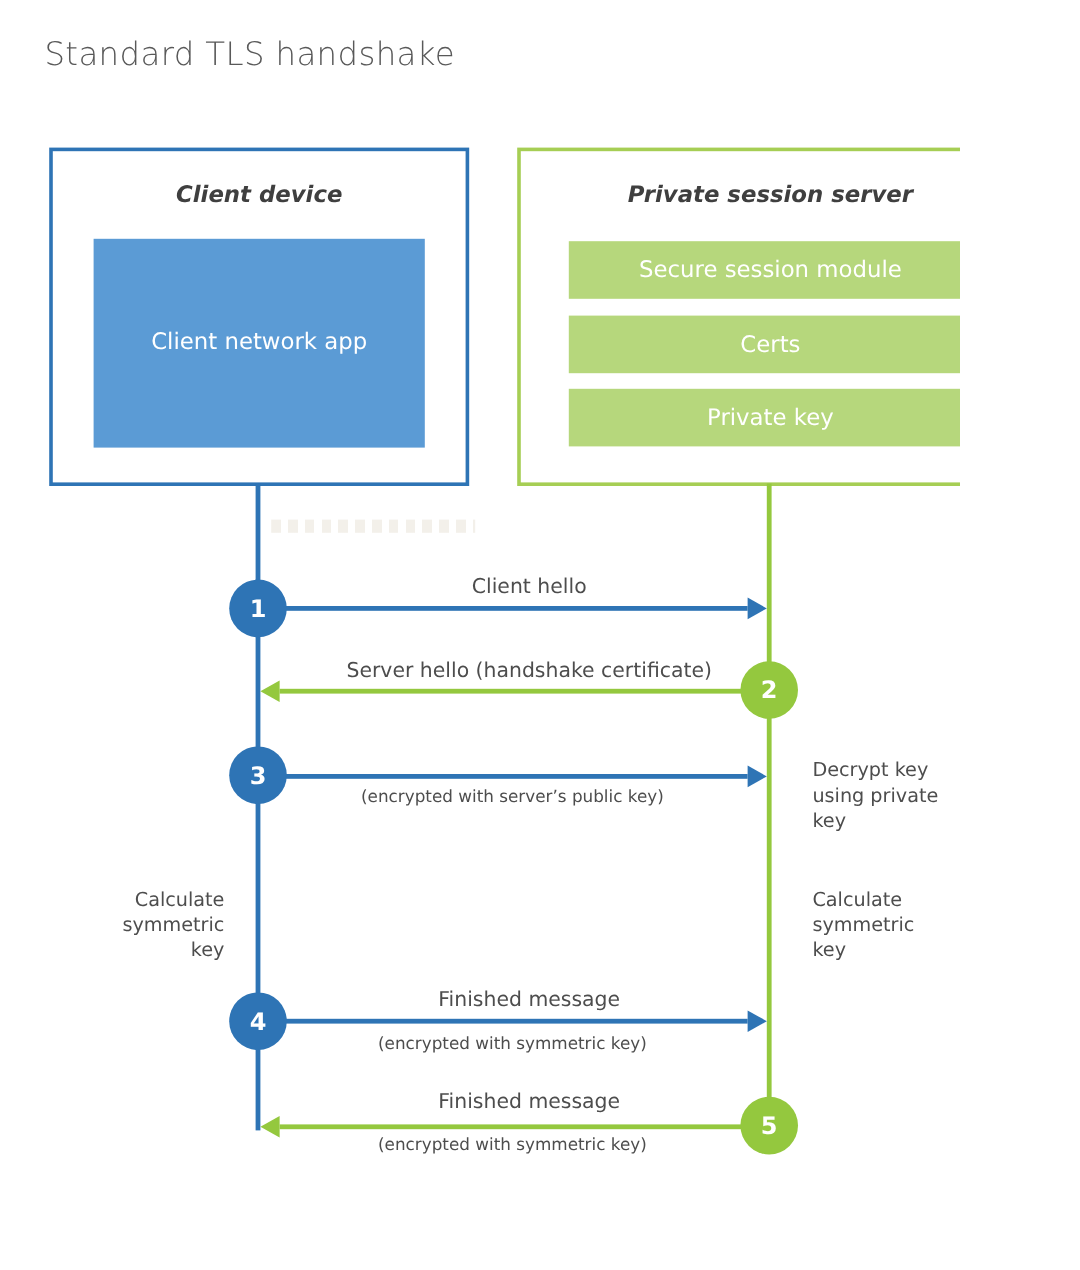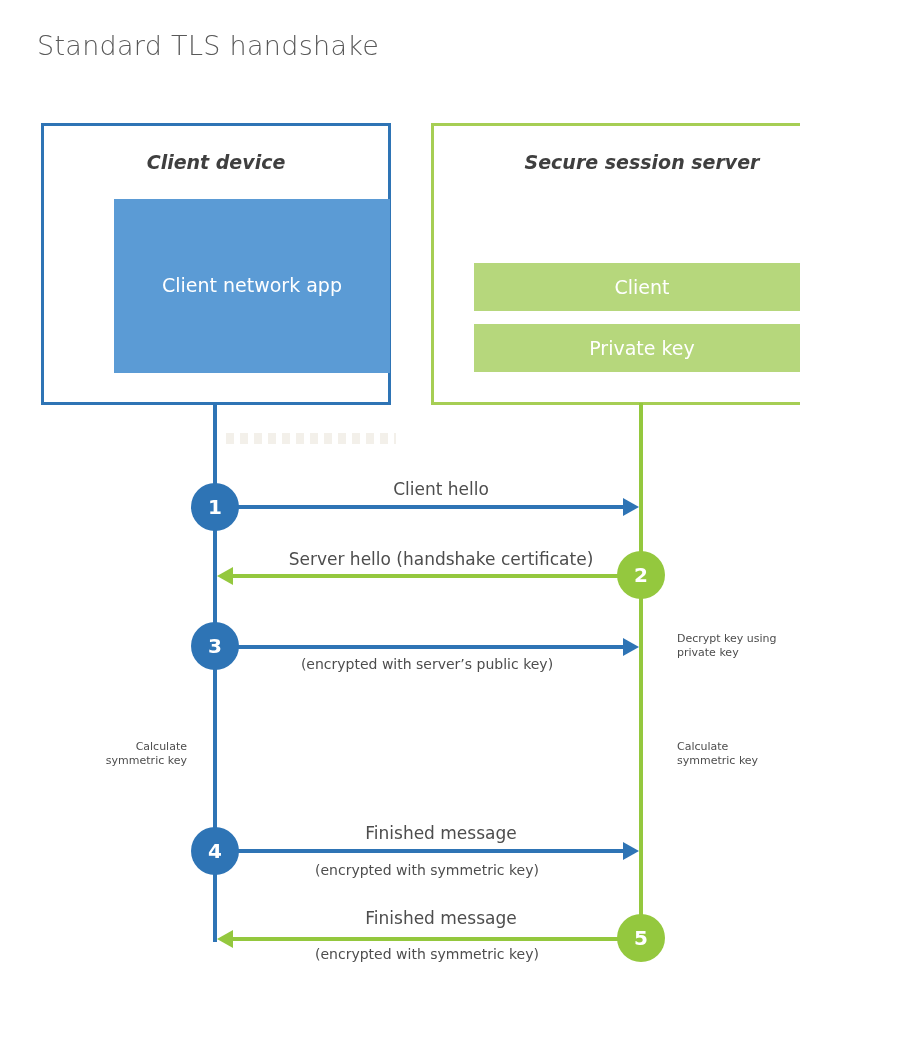--- a/index.html
+++ b/index.html
@@ -20,21 +20,21 @@
   
   .entity-box{position:absolute; top:123px; height:282px; background:#fff; box-sizing:border-box;}
   .client-box{left:41px; width:350px; border:3px solid var(--blue);}
   .server-box{left:431px; width:422px; border:3px solid var(--green-border);}
   .entity-title{margin-top:25px; text-align:center; font-size:19px; font-weight:bold; color:var(--text-dark);font-style:italic;}
 
   .app-box{
     position:absolute; left:78px; top:199px; width:276px; height:174px;
     background:var(--light-blue); color:#fff; font-size:19px; line-height:1.45;
     display:flex; align-items:center; justify-content:center; text-align:center;
-    padding:0 46px; box-sizing:border-box;margin-left:36px;
+    padding:0 46px; box-sizing:border-box;
   }
   .module-bar{
     position:absolute; left:474px; width:336px; height:48px;
     background:var(--light-green); color:#fff; font-size:19px;
     display:flex; align-items:center; justify-content:center;
   }
   .module-0{top:201px}.module-1{top:263px}.module-2{top:324px}
 
   
   .vline{position:absolute; top:403px; width:4px; z-index:1;}
@@ -71,41 +71,42 @@
 
   
   .msg-label{position:absolute; left:229px; width:424px; text-align:center;
              font-size:17px; color:var(--text-gray); z-index:2;}
   .msg-sub{position:absolute; left:215px; width:424px; text-align:center;
            font-size:14px; color:var(--text-gray); z-index:2;}
   .label-1{top:479px}.label-2{top:549px}.label-3{top:619px}.label-4{top:823px}.label-5{top:908px}
   .sub-3{top:656px}.sub-4{top:862px}.sub-5{top:946px}
 
   
-  .side-note{position:absolute; font-size:11px; color:var(--text-gray); line-height:1.3; z-index:2;}
+  .side-note{position:absolute; font-size:16px; color:var(--text-gray); line-height:1.3; z-index:2;}
   .note-decrypt{left:677px; top:632px; width:128px;}
   .note-calc-left{left:77px; top:740px; width:110px; text-align:right;}
   .note-calc-right{left:677px; top:740px; width:112px; text-align:left;}
 </style>
 </head>
 <body>
 
 <div class="canvas">
 
   <div class="title">Standard TLS handshake</div>
 
   <div class="entity-box client-box">
     <div class="entity-title">Client device</div>
   </div>
   <div class="app-box">Client network app</div>
 
   <div class="entity-box server-box">
-    <div class="entity-title">Secure session server</div>
+    <div class="entity-title">Private session server</div>
   </div>
-  <div class="module-bar module-1">Client</div>
+  <div class="module-bar module-0">Secure session module</div>
+  <div class="module-bar module-1">Certs</div>
   <div class="module-bar module-2">Private key</div>
 
   <div class="ghost-dashes"></div>
   <div class="vline client-line"></div>
   <div class="vline server-line"></div>
 
   <div class="msg-label label-1">Client hello</div>
   <div class="arrow arrow-right arrow-1">
       <div class="head"></div>
     </div>

